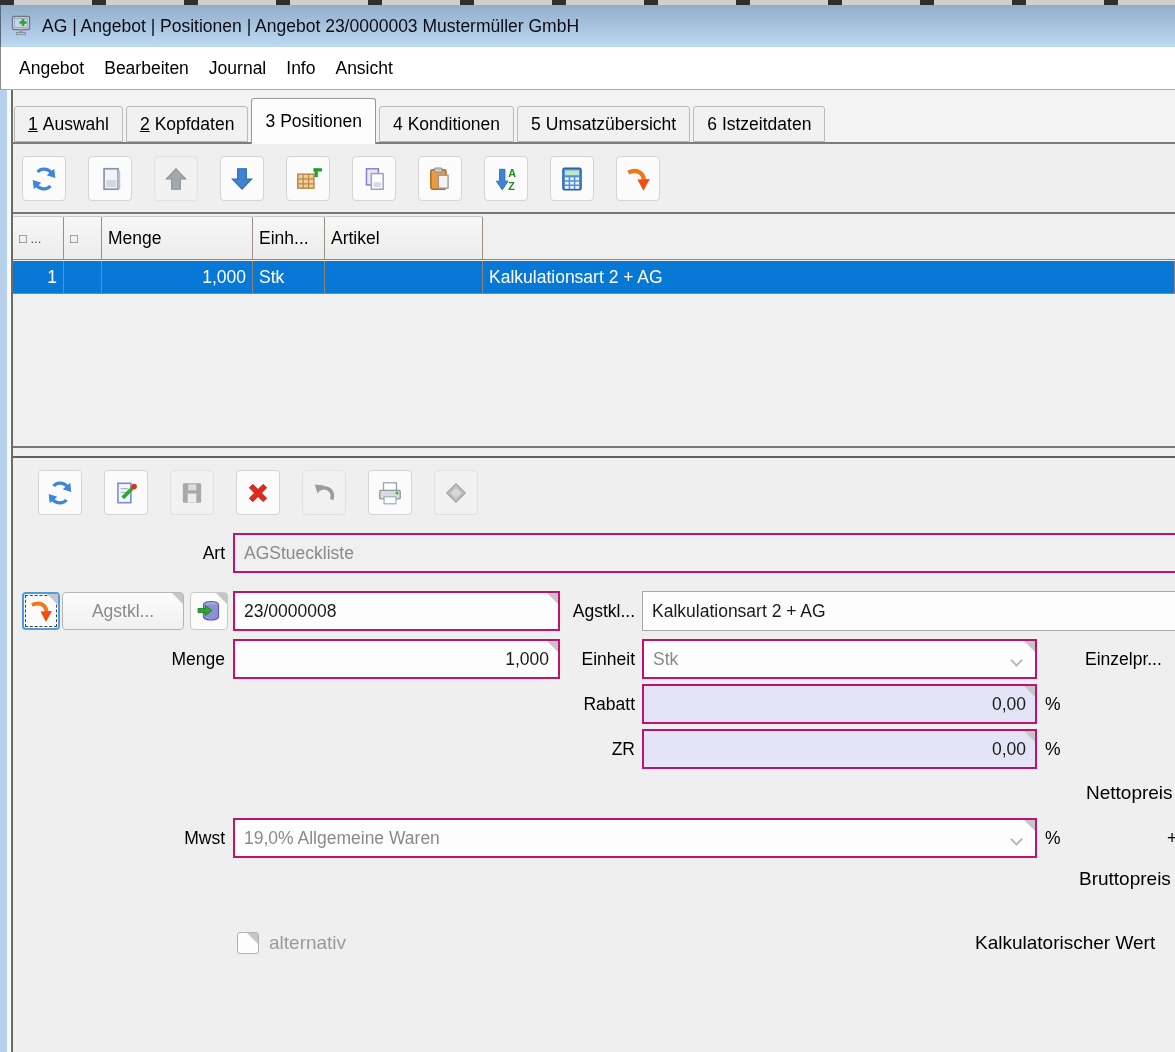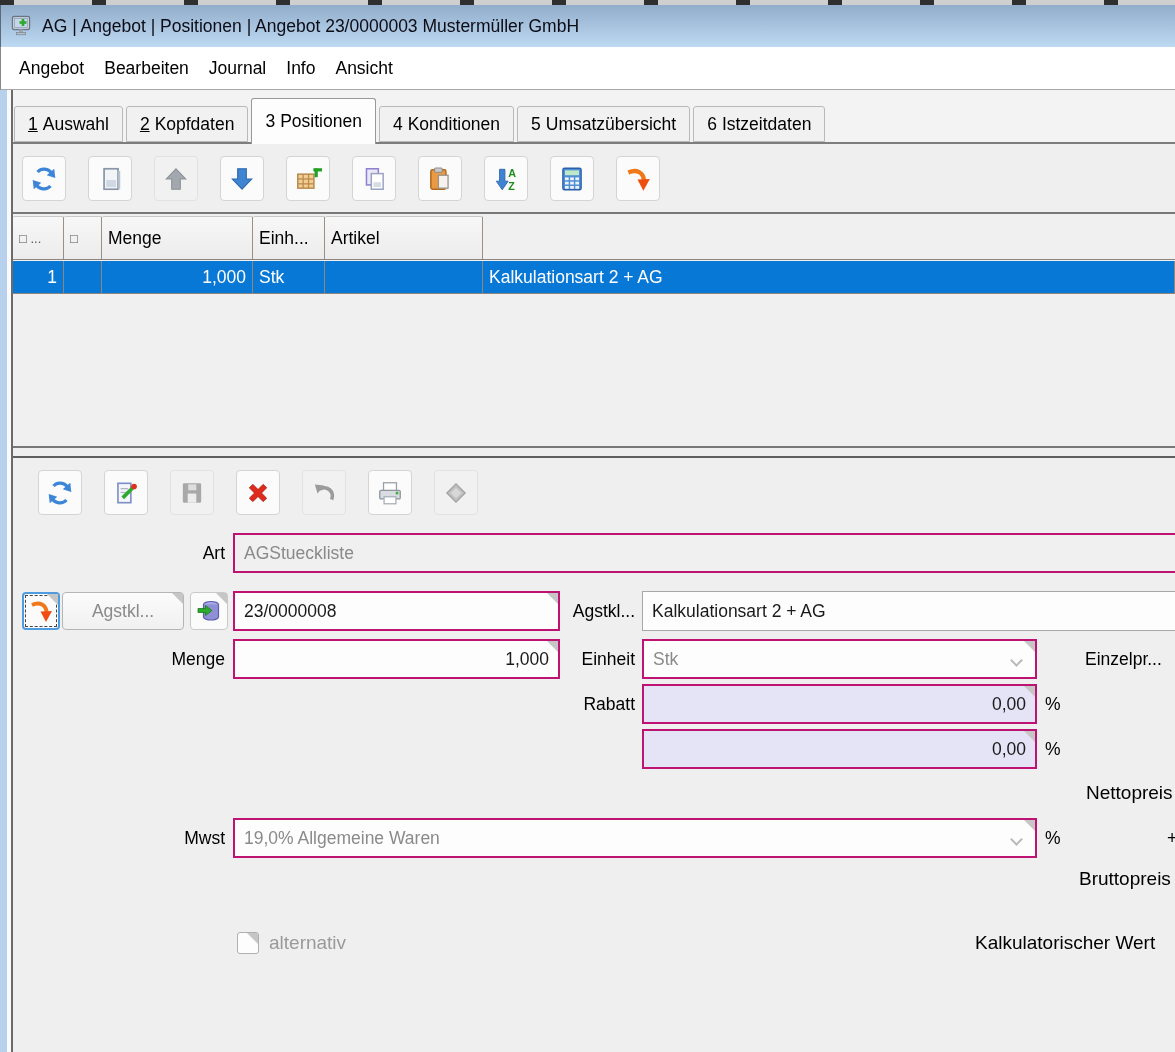--- a/index.html
+++ b/index.html
@@ -361,20 +361,21 @@
       </div>
       <span class="lbl left" style="left:1072px; width:140px; top:181px;">Einzelpr...</span>
 
       <span class="lbl" style="left:450px; width:172px; top:226px;">Rabatt</span>
       <div class="fld lav" style="left:629px; width:395px; top:226px;">
         <span>0,00</span>
         <i class="corner"></i>
       </div>
       <span class="unit" style="left:1032px; top:226px;">%</span>
 
+      <span class="lbl" style="left:450px; width:172px; top:271px;">ZR</span>
       <div class="fld lav" style="left:629px; width:395px; top:271px;">
         <span>0,00</span>
         <i class="corner"></i>
       </div>
       <span class="unit" style="left:1032px; top:271px;">%</span>
 
       <span class="sub-lbl" style="left:1073px; top:322px;">Nettopreis</span>
 
       <span class="lbl" style="left:0; width:212px; top:360px;">Mwst</span>
       <div class="fld combo" style="left:220px; width:804px; top:360px;text-align:right;">

